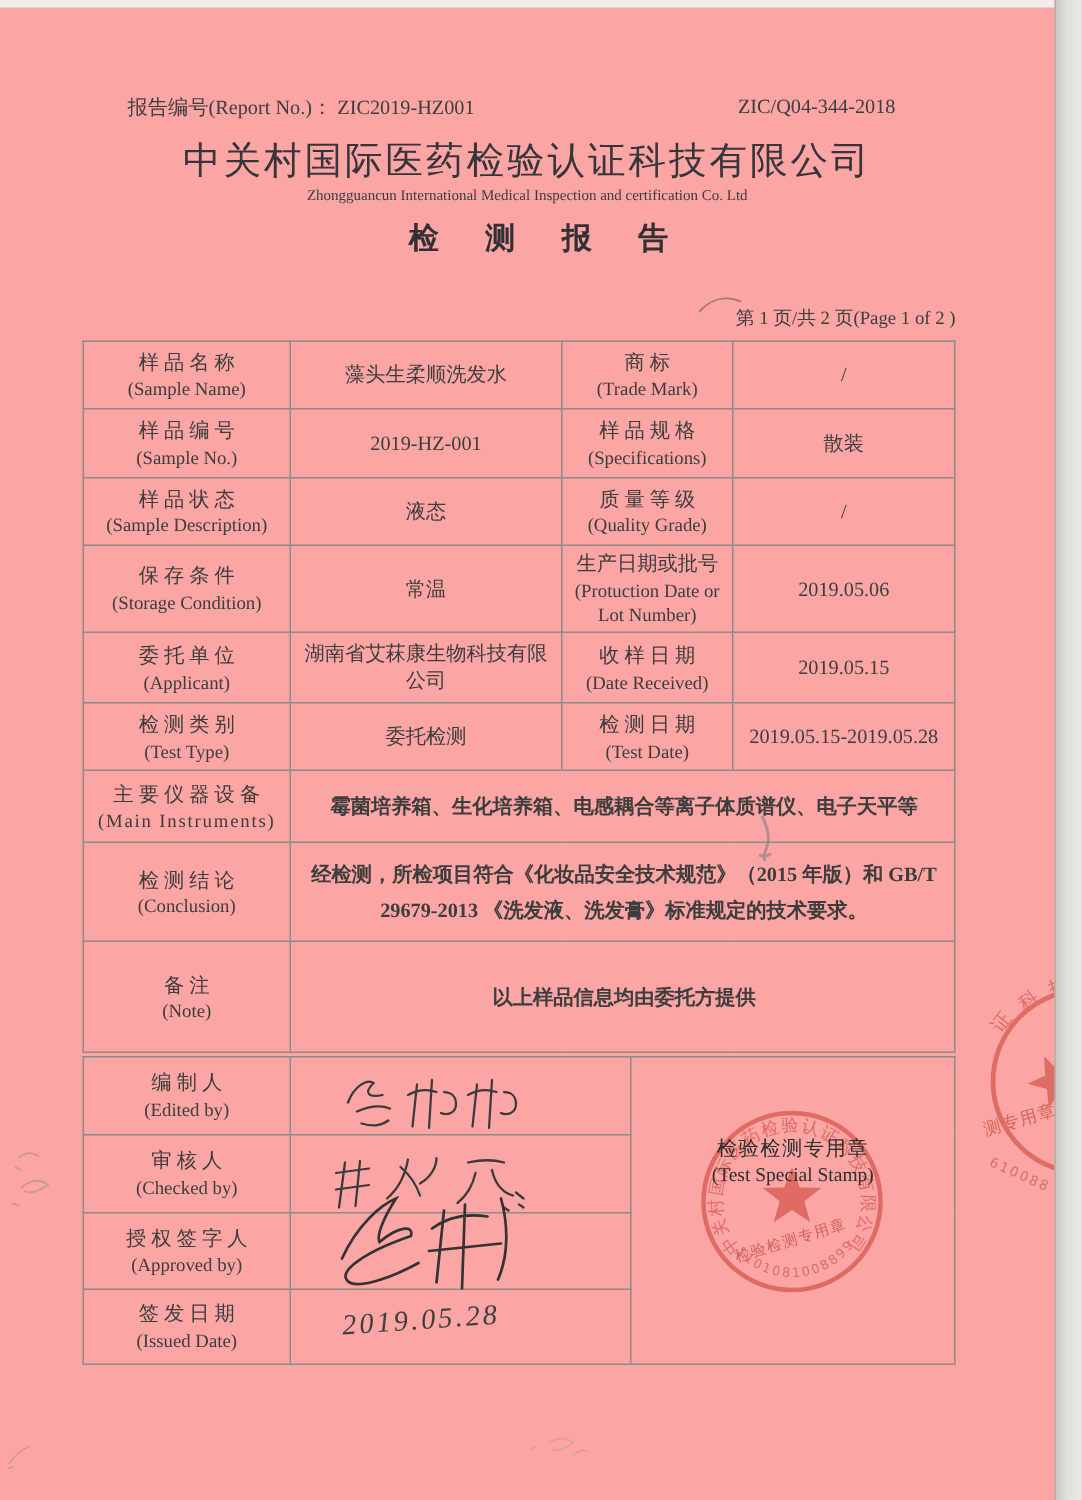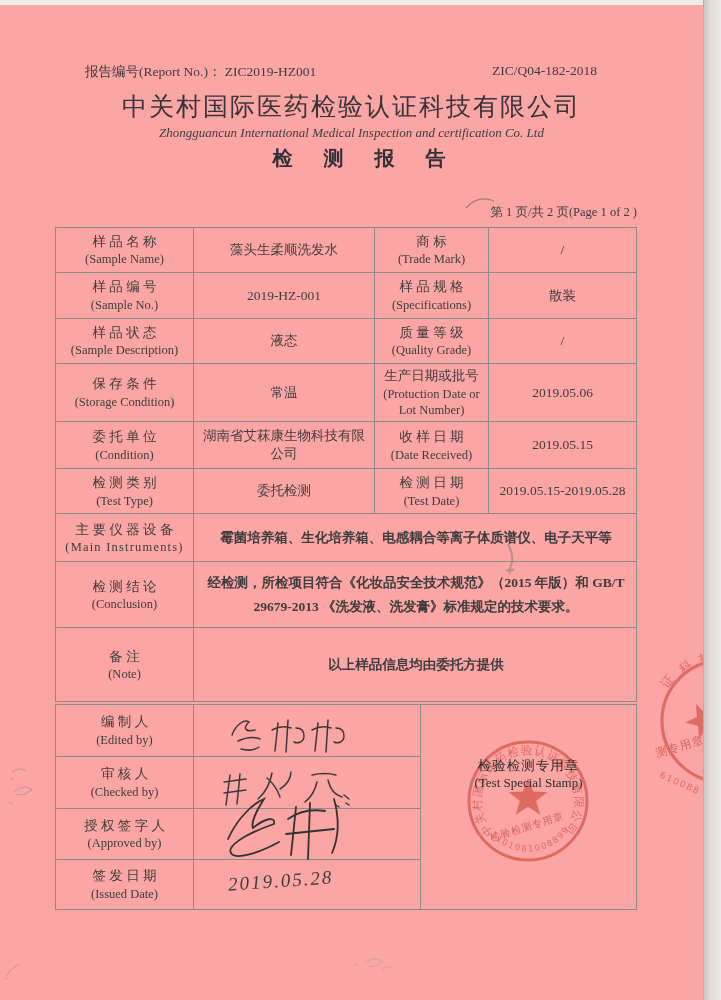--- a/index.html
+++ b/index.html
@@ -16,21 +16,21 @@
   .paper-top-band{position:absolute;left:0;top:0;width:703px;height:5px;background:#efede9;}
   .scan-strip{
     position:absolute;left:703px;top:0;width:18px;height:1000px;
     background:linear-gradient(90deg,#c9c7c2,#e2e0dc 40%,#eceae6);
     border-left:1px solid #b3b0aa;
   }
   
   .report-line{position:absolute;top:63px;left:85px;font-size:13.5px;white-space:nowrap;}
   .doc-code{position:absolute;top:63px;left:492px;font-size:13.5px;white-space:nowrap;}
   .company-cn{position:absolute;top:90px;left:0;width:703px;text-align:center;font-size:25px;letter-spacing:2px;color:#35353a;}
-  .company-en{position:absolute;top:125px;left:0;width:703px;text-align:center;font-size:13px;font-style:italic;}
+  .company-en{position:absolute;top:125px;left:0;width:703px;text-align:center;font-size:10px;}
   .title-cn{position:absolute;top:145px;left:14px;width:703px;text-align:center;font-size:20px;font-weight:600;letter-spacing:13px;color:#303035;}
   .title-en{position:absolute;top:182px;left:0;width:703px;text-align:center;font-size:13px;}
   .page-info{position:absolute;top:204px;left:0;width:637px;text-align:right;font-size:12.5px;}
   
   table{border-collapse:collapse;table-layout:fixed;}
   td{border:1px solid #8e8c88;font-size:13.5px;vertical-align:middle;text-align:center;padding:2px 4px;color:#3d3d3d;overflow:visible;}
   .tbl-main{position:absolute;left:55px;top:227px;width:581px;}
   .tbl-sign{position:absolute;left:55px;top:704px;width:581px;}
   .lab .cn{display:block;font-size:13.5px;line-height:1.45;}
   .lab .en{display:block;font-size:12.5px;line-height:1.35;}
@@ -56,21 +56,21 @@
   
   .smudge{position:absolute;pointer-events:none;opacity:.5;}
 </style>
 </head>
 <body>
 
 <div class="paper">
   <div class="paper-top-band"></div>
 
   <div class="report-line">报告编号(Report No.)：  ZIC2019-HZ001</div>
-  <div class="doc-code">ZIC/Q04-182-2018</div>
+  <div class="doc-code">ZIC/Q04-344-2018</div>
   <div class="company-cn">中关村国际医药检验认证科技有限公司</div>
   <div class="company-en">Zhongguancun International Medical Inspection and certification Co. Ltd</div>
   <div class="title-cn">检 测 报 告</div>
   <div class="page-info">第 1 页/共 2 页(Page 1 of 2 )</div>
 
   <svg class="smudge" style="left:464px;top:196px;" width="32" height="14">
     <path d="M2,12 C10,3 20,1 30,5" stroke="#555" stroke-width="1.3" fill="none"></path>
   </svg>
 
   <table class="tbl-main">
@@ -125,21 +125,21 @@
       <td>常温</td>
       <td class="lab">
             <span class="cn">生产日期或批号</span>
             <span class="en">(Protuction Date or Lot Number)</span>
           </td>
       <td>2019.05.06</td>
     </tr>
     <tr style="height:47px">
       <td class="lab">
             <span class="cn">委 托 单 位</span>
-            <span class="en">(Condition)</span>
+            <span class="en">(Applicant)</span>
           </td>
       <td>湖南省艾菻康生物科技有限公司</td>
       <td class="lab">
             <span class="cn">收 样 日 期</span>
             <span class="en">(Date Received)</span>
           </td>
       <td>2019.05.15</td>
     </tr>
     <tr style="height:45px">
       <td class="lab">

